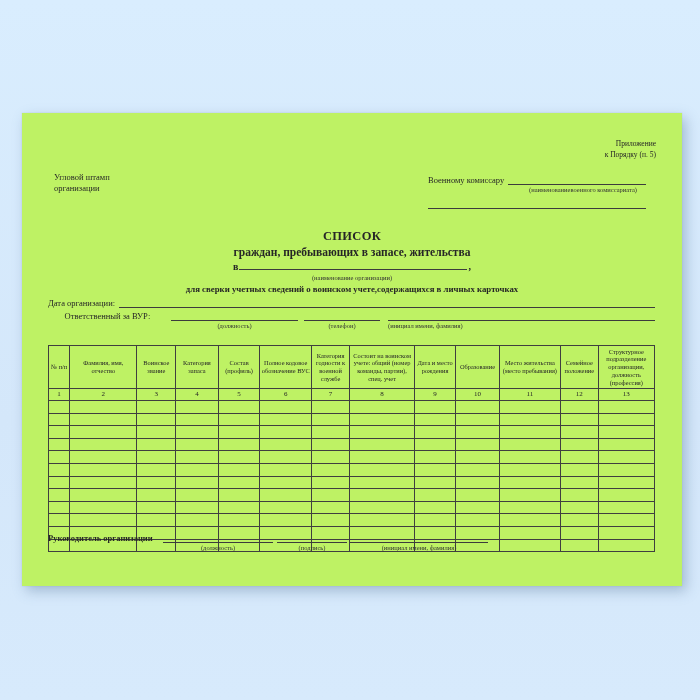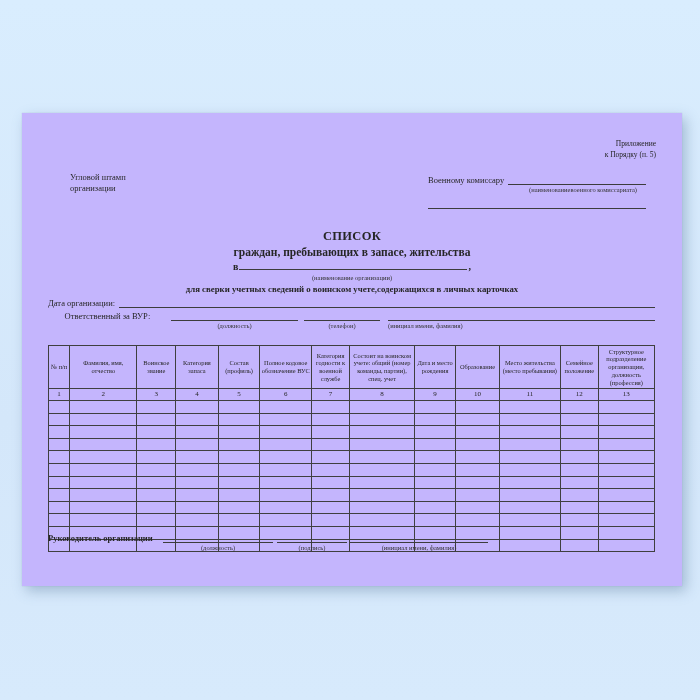--- a/index.html
+++ b/index.html
@@ -8,34 +8,34 @@
     background: linear-gradient(180deg, #d9edfe 0%, #d4e7fa 60%, #d7eafc 100%);
     font-family: "Liberation Serif", "DejaVu Serif", serif;
     color: #262626;
     overflow: hidden;
     position: relative;
   }
   .page {
     position: absolute;
     left: 22px; top: 113px;
     width: 660px; height: 473px;
-    background: #c4b5fd;
+    background: #bef264;
     box-shadow: 4px 5px 12px rgba(100, 130, 165, 0.45), 0 0 1px rgba(120,140,160,0.4);
   }
   .u { border-bottom: 1px solid #3c3c3c; }
   .cap { font-size: 6.5px; color: #333; text-align: center; line-height: 1.2; }
 
   
   .annex {
     position: absolute; top: 26px; right: 26px;
     font-size: 7.5px; text-align: right; line-height: 1.45;
   }
   
   .stamp {
-    position: absolute; left: 48px; top: 59px;
+    position: absolute; left: 32px; top: 59px;
     font-size: 8.5px; line-height: 1.35; white-space: pre-line;
   }
   
   .commissar {
     position: absolute; left: 406px; right: 36px; top: 61px;
     font-size: 8.5px;
   }
   .commissar-row { display: flex; align-items: flex-end; }
   .commissar-row .lbl { white-space: nowrap; padding-right: 4px; }
   .commissar-row .u { flex: 1 1 auto; height: 10px; }

